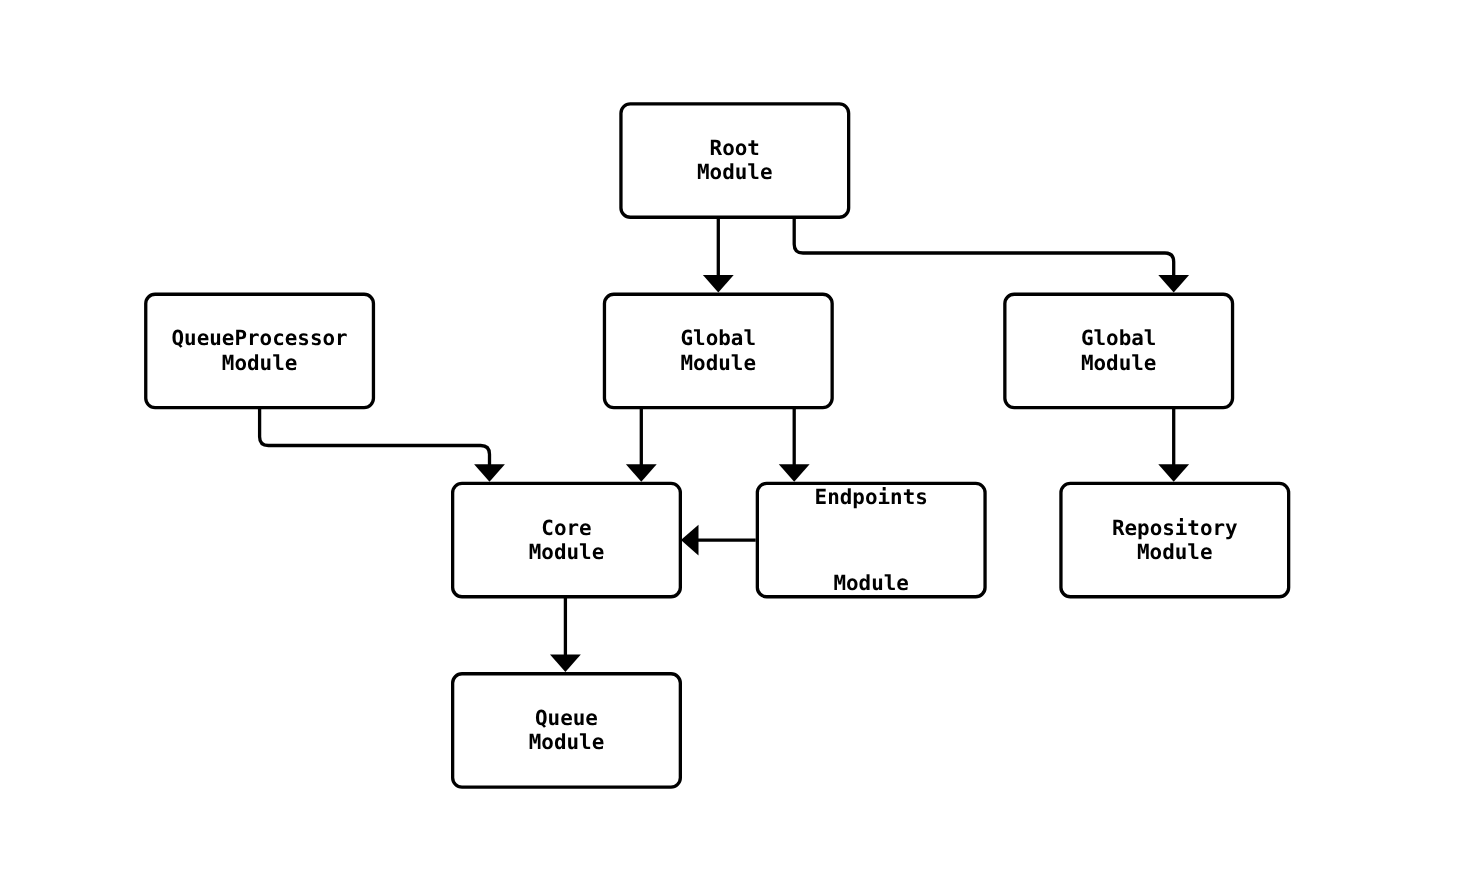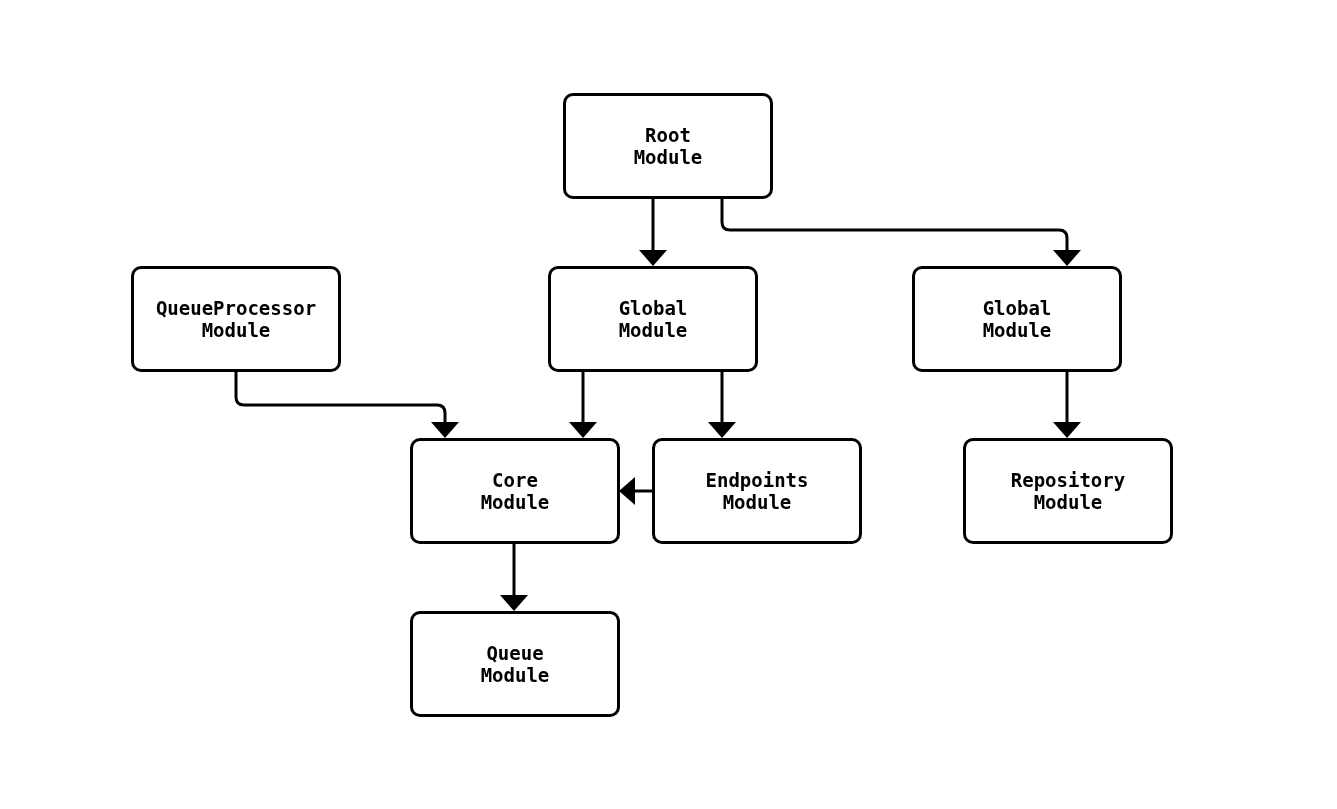--- a/index.html
+++ b/index.html
@@ -44,21 +44,21 @@
     font-family: "DejaVu Sans Mono", monospace;
     font-weight: bold;
     font-size: 19px;
     line-height: 22px;
   }
   #node-root          { left: 563px; top: 93px;  }
   #node-queueprocessor{ left: 131px; top: 266px; }
   #node-server        { left: 548px; top: 266px; }
   #node-global        { left: 912px; top: 266px; }
   #node-core          { left: 410px; top: 438px; }
-  #node-endpoints     { left: 652px; top: 438px; }
+  #node-endpoints     { left: 687px; top: 438px; justify-content: space-between; }
   #node-repository    { left: 963px; top: 438px; text-align: right; }
   #node-queue         { left: 410px; top: 611px; }
   .edge-line {
     fill: none;
     stroke: var(--edge, #000000);
     stroke-width: 3px;
   }
   .edge-head {
     fill: var(--edge, #000000);
     stroke: none;

